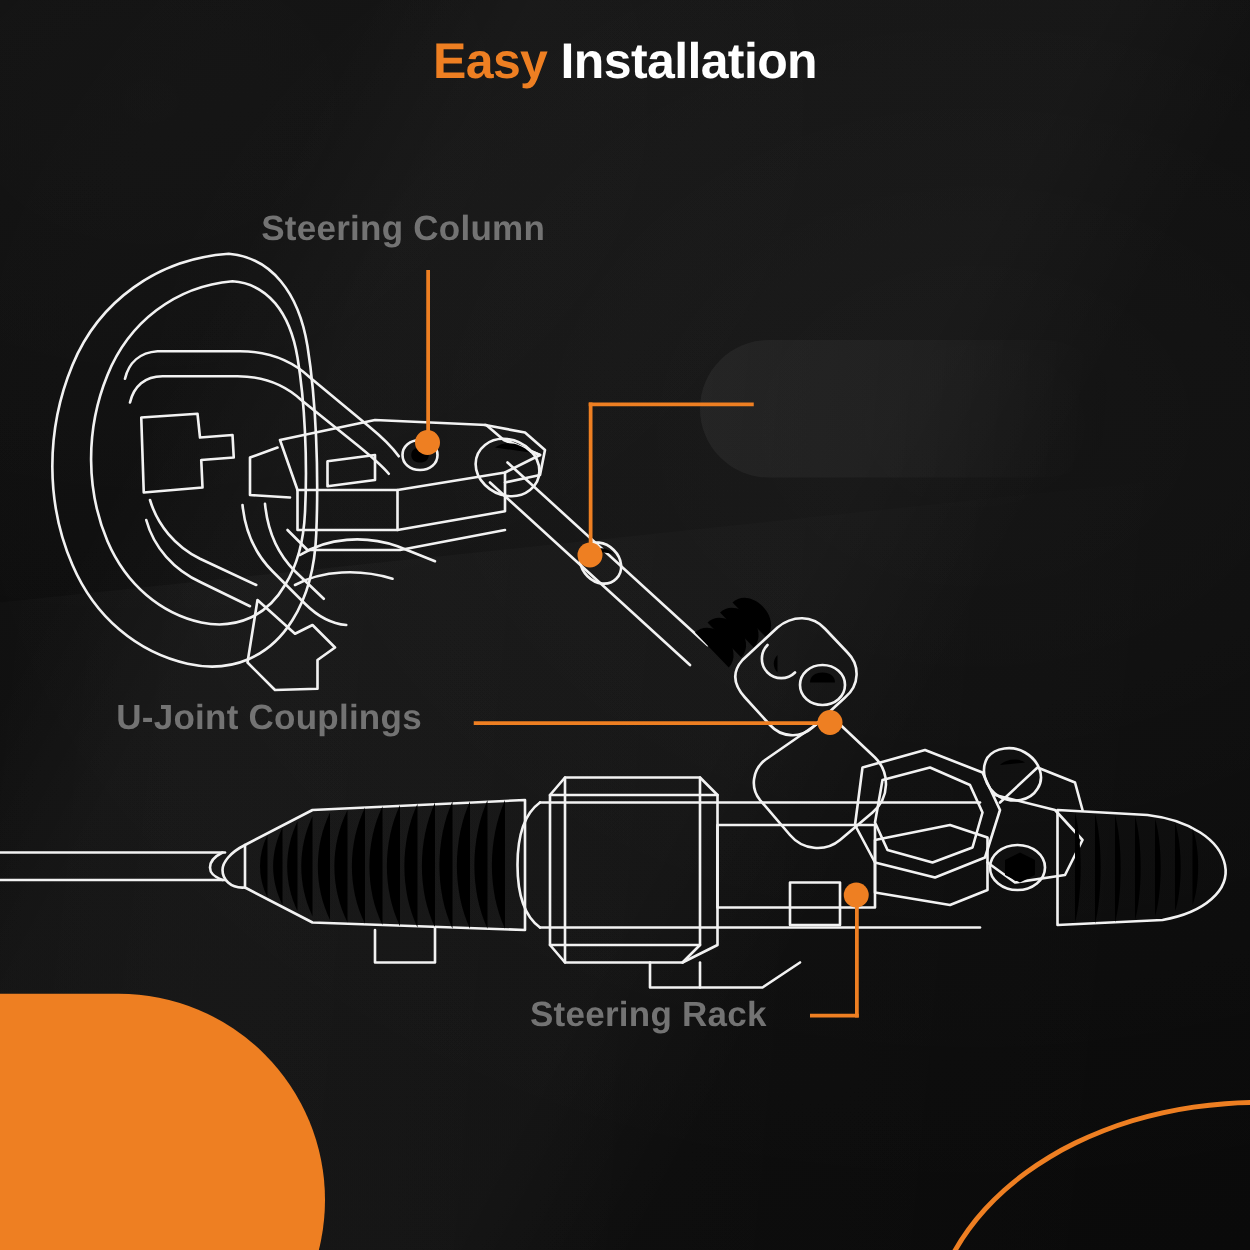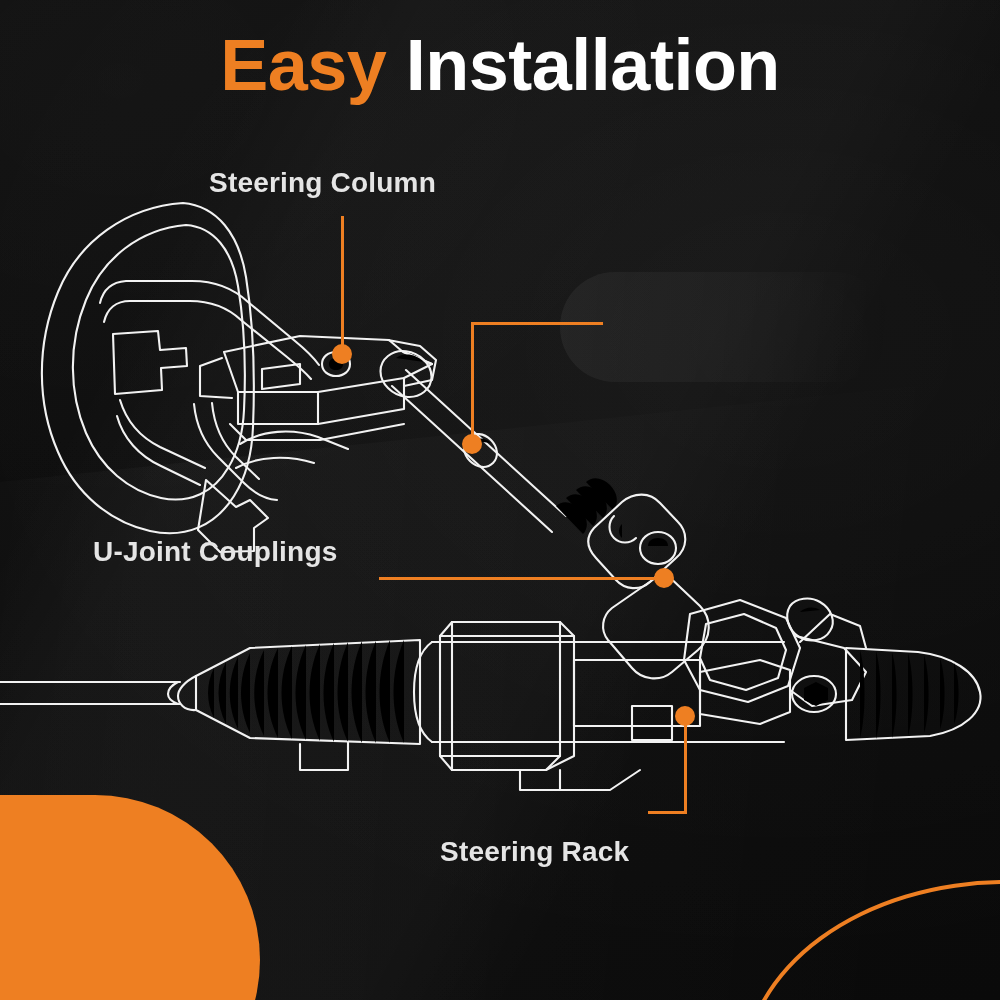--- a/index.html
+++ b/index.html
@@ -79,44 +79,44 @@
     border: 4px solid #ee7f22;
     border-radius: 50%;
     background: transparent;
   }
 
   
   .title {
     position: absolute;
     left: 0; right: 0; top: 28px;
     text-align: center;
-    font-size: 72px;
+    font-size: 40px;
     font-weight: 800;
     letter-spacing: -0.5px;
     line-height: 1.05;
     white-space: nowrap;
     font-family: "Liberation Sans", sans-serif;
   }
   .title .accent { color: #ee7f22; }
   .title .plain  { color: #ffffff; }
 
   
   .label {
     position: absolute;
-    color: #e5e5e5;
+    color: #737373;
     font-size: 28px;
     font-weight: 600;
     letter-spacing: 0.2px;
     white-space: nowrap;
     font-family: "Liberation Sans", sans-serif;
   }
   .lbl-column { left: 209px; top: 167px; }
   .lbl-shaft  { left: 611px; top: 308px; }
-  .lbl-ujoint { left: 93px;  top: 536px; text-align: right; }
-  .lbl-rack   { left: 440px; top: 796px; margin-top: 40px; }
+  .lbl-ujoint { left: 93px;  top: 558px; text-align: right; }
+  .lbl-rack   { left: 424px; top: 796px; }
 
   
   .leader {
     position: absolute;
     background: #ee7f22;
   }
   .dot {
     position: absolute;
     width: 20px; height: 20px;
     margin-left: -10px; margin-top: -10px;

